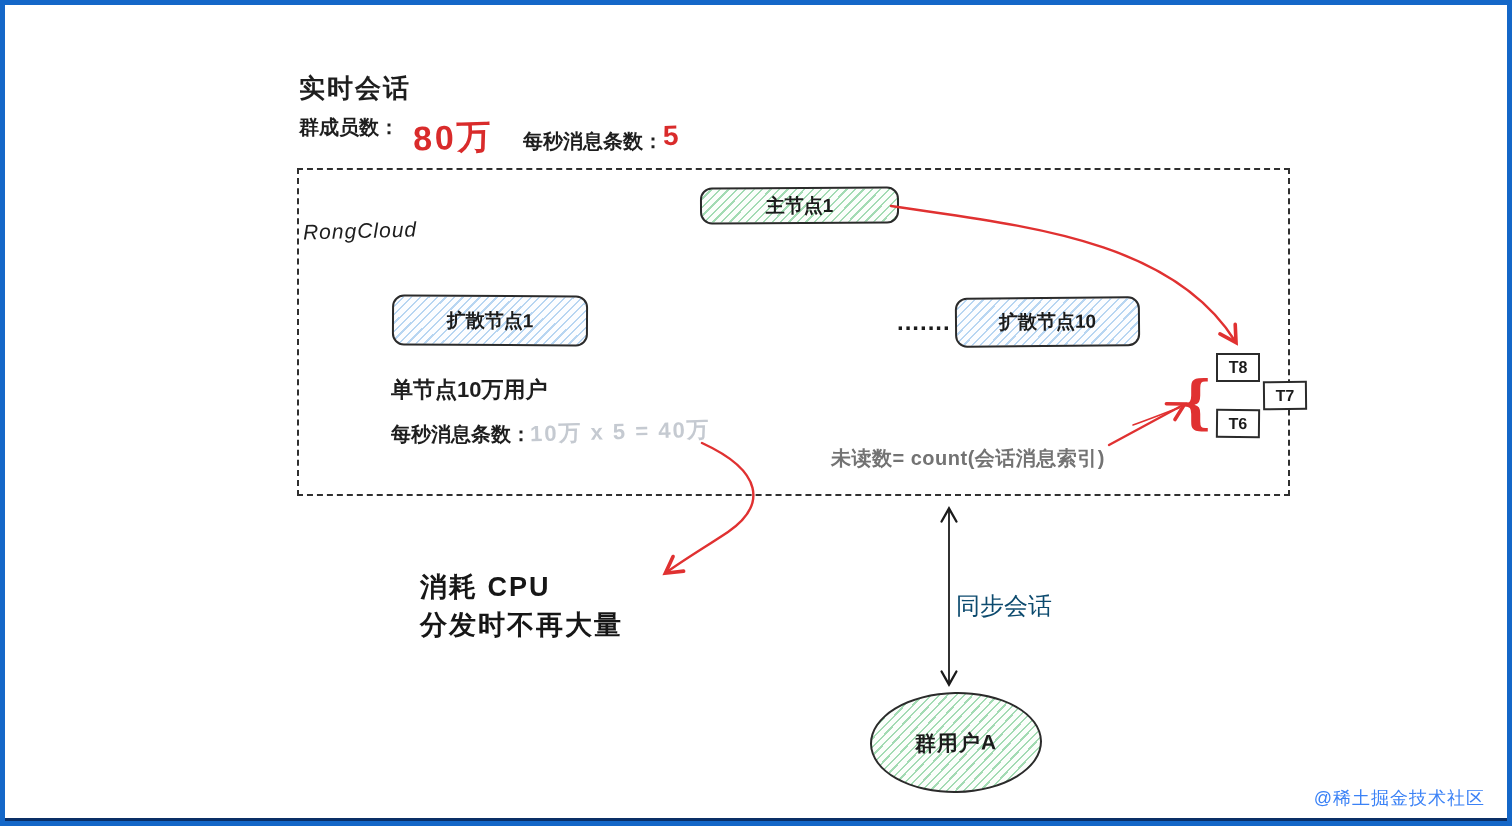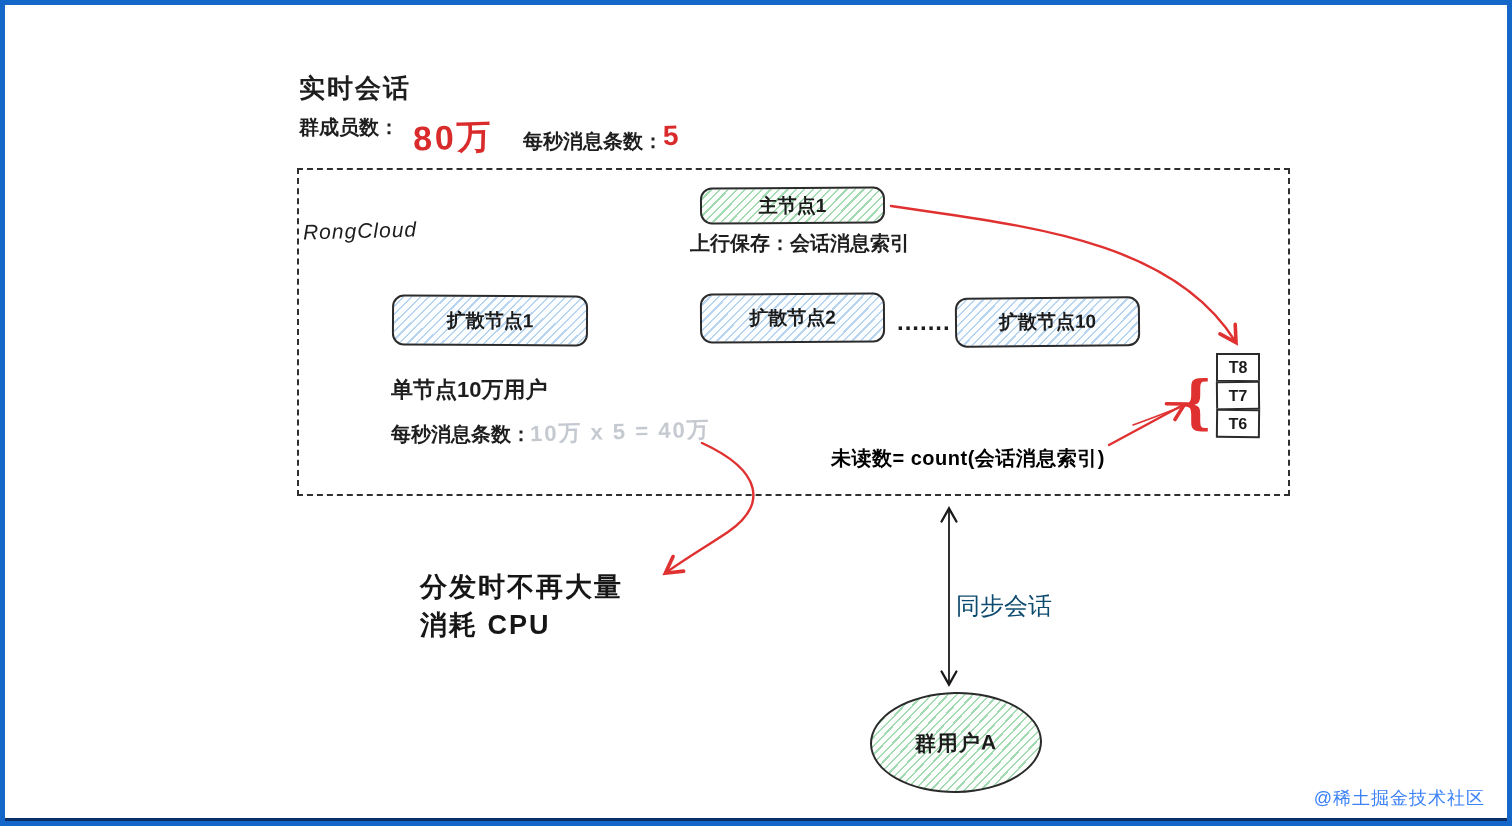--- a/index.html
+++ b/index.html
@@ -76,50 +76,50 @@
     background-color: #fbfefb;
     background-image: repeating-linear-gradient(135deg,
       rgba(90, 190, 120, 0.55) 0 1.6px, transparent 1.6px 6px);
   }
   .hatch-blue {
     background-color: #fcfdff;
     background-image: repeating-linear-gradient(135deg,
       rgba(100, 165, 225, 0.45) 0 1.6px, transparent 1.6px 6px);
   }
 
-  .master-node { left: 695px; top: 182px; width: 185px; height: 37px; transform: rotate(-0.3deg); }
+  .master-node { left: 695px; top: 182px; width: 199px; height: 37px; transform: rotate(-0.3deg); }
   .master-caption { left: 685px; top: 225px; font-size: 20px; font-weight: 600; color: #1e1e1e; }
 
   .diff-node-1  { left: 387px; top: 290px; width: 196px; height: 51px; transform: rotate(0.3deg); }
   .diff-node-2  { left: 695px; top: 288px; width: 185px; height: 50px; transform: rotate(-0.3deg); }
   .diff-node-10 { left: 950px; top: 292px; width: 185px; height: 50px; transform: rotate(-0.5deg); }
   .ellipsis-dots { left: 892px; top: 303px; font-size: 24px; font-weight: 700; color: #1b1b1b; letter-spacing: 1px; }
 
   .note-capacity { left: 386px; top: 370px; font-size: 22px; font-weight: 600; color: #1e1e1e; }
   .note-dispatch { left: 386px; top: 416px; font-size: 20px; font-weight: 600; color: #1e1e1e; }
   .note-calc {
     left: 525px; top: 412px;
     font-size: 22px; font-weight: 700;
     color: #c5cad1;
     letter-spacing: 2px;
     transform: rotate(-1.5deg);
   }
 
-  .unread-formula { left: 826px; top: 440px; font-size: 20px; font-weight: 600; color: #000000; letter-spacing: 0.5px; }
+  .unread-formula { left: 826px; top: 440px; font-size: 20px; font-weight: 600; color: #737373; letter-spacing: 0.5px; }
 
   .index-stack { left: 1211px; top: 348px; width: 44px; }
   .index-cell {
     width: 44px; height: 29px;
     border: 2.2px solid #2b2b2b;
     background: #ffffff;
     display: flex; align-items: center; justify-content: center;
     font-size: 16px; font-weight: 600; color: #1b1b1b;
     margin-bottom: -1px;
   }
-  .index-cell:nth-child(2) { transform: rotate(-0.6deg); }
+  .index-cell:nth-child(2) { transform: rotate(-0.6deg); margin-left: 47px; }
   .index-cell:nth-child(3) { transform: rotate(0.6deg); }
 
   .brace {
     left: 1174px; top: 366px;
     font-size: 52px;
     font-weight: 700;
     color: #e03131;
     font-family: "DejaVu Serif", serif;
     transform: scaleY(1.1);
   }
@@ -170,49 +170,45 @@
   <div class="abs stat-value members-value">80万</div>
   <div class="abs stat-label rate-label">每秒消息条数：</div>
   <div class="abs stat-value rate-value">5</div>
 
   <div class="abs cluster-box"></div>
   <div class="abs provider">RongCloud</div>
 
   <div class="abs node hatch-green master-node">
     <span>主节点1</span>
   </div>
-  <div class="abs master-caption">上行保存：会话消息索引</div>
 
   <div class="abs node hatch-blue diff-node-1">
     <span>扩散节点1</span>
-  </div>
-  <div class="abs node hatch-blue diff-node-2">
-    <span>扩散节点2</span>
   </div>
   <div class="abs ellipsis-dots">.......</div>
   <div class="abs node hatch-blue diff-node-10">
     <span>扩散节点10</span>
   </div>
 
   <div class="abs note-capacity">单节点10万用户</div>
   <div class="abs note-dispatch">每秒消息条数：</div>
   <div class="abs note-calc">10万 x 5 = 40万</div>
 
   <div class="abs unread-formula">未读数= count(会话消息索引)</div>
 
   <div class="abs index-stack">
     <div class="index-cell">T8</div>
     <div class="index-cell">T7</div>
     <div class="index-cell">T6</div>
   </div>
   <div class="abs brace">{</div>
 
   <div class="abs cpu-note">
+    <div>消耗 CPU</div>
     <div>分发时不再大量</div>
-    <div>消耗 CPU</div>
   </div>
 
   <div class="abs sync-label">同步会话</div>
 
   <div class="abs user-ellipse hatch-green">
     <span>群用户A</span>
   </div>
 
   <div class="abs watermark">@稀土掘金技术社区</div>
 

